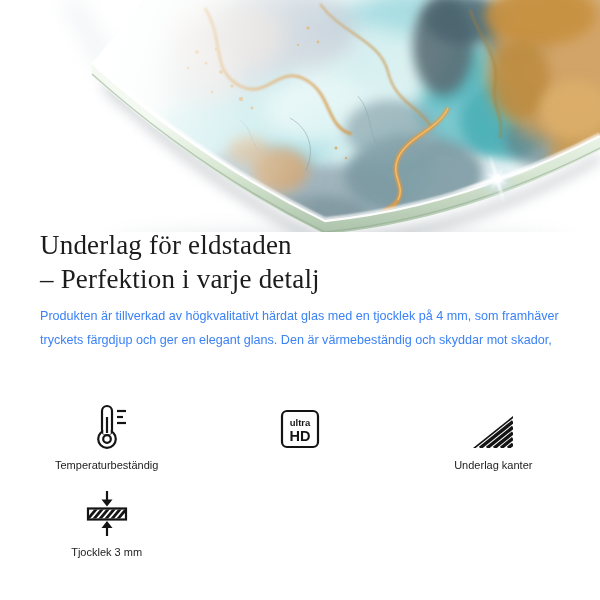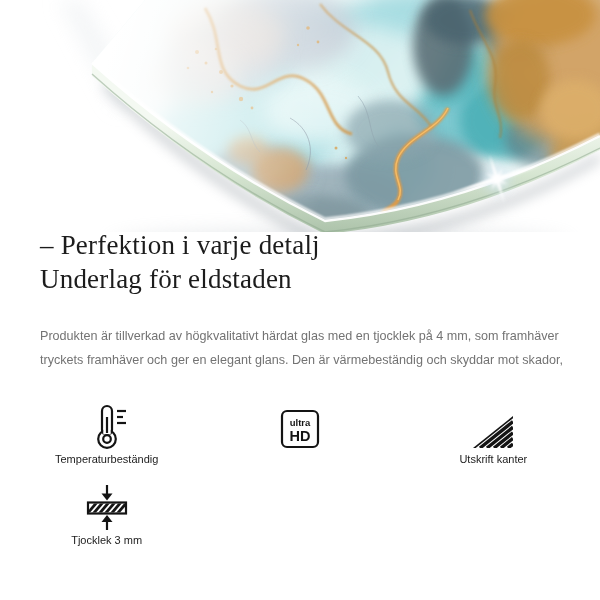--- a/index.html
+++ b/index.html
@@ -3,28 +3,28 @@
 <meta charset="utf-8">
 <style>
   html,body{margin:0;padding:0;background:#fff;}
   .page{position:relative;width:600px;height:600px;background:#ffffff;overflow:hidden;
         font-family:"Liberation Sans",sans-serif;}
   .hero{position:absolute;left:0;top:0;width:600px;height:232px;}
   .heading{position:absolute;left:40px;top:228px;
            font-family:"Liberation Serif",serif;font-weight:400;
            font-size:27px;line-height:34px;color:#1c1c1c;letter-spacing:.2px;}
   .heading span{display:block;}
-  .bodytext{position:absolute;left:40px;top:324px;
-            font-size:12.6px;line-height:24px;color:#737373;}
+  .bodytext{position:absolute;left:40px;top:304px;
+            font-size:12.6px;line-height:24px;color:#3b82f6;}
   .bodytext div{white-space:nowrap;}
   .features{position:absolute;left:10px;top:401px;width:580px;
             display:grid;grid-template-columns:repeat(3,1fr);row-gap:16px;}
   .feature{display:flex;flex-direction:column;align-items:center;}
   .icon-box{height:50px;display:flex;align-items:flex-end;justify-content:center;}
-  .feature-label{margin-top:1px;font-size:11px;line-height:14px;color:#1c1c1c;text-align:center;}
+  .feature-label{margin-top:7px;font-size:11px;line-height:14px;color:#1c1c1c;text-align:center;}
   svg{display:block;}
   .ic{stroke:#141414;fill:none;stroke-width:2.2;}
   .ic-fill{fill:#141414;stroke:none;}
   .hd-txt{font-family:"Liberation Sans",sans-serif;font-weight:bold;fill:#141414;}
 </style>
 </head>
 <body>
 
 <div class="page">
 
@@ -155,27 +155,27 @@
           </g>
         <g transform="rotate(-45)">
             <path d="M-13,0 L0,-1.3 L13,0 L0,1.3 Z" fill="#ffffff" filter="url(#b1)"></path>
           </g>
         <circle r="2.2" fill="#ffffff"></circle>
       </g>
     </svg>
   </div>
 
   <h1 class="heading" style="margin:0">
+    <span>Underlag för eldstaden</span>
     <span>– Perfektion i varje detalj</span>
-    <span>Underlag för eldstaden</span>
   </h1>
 
   <div class="bodytext">
     <div>Produkten är tillverkad av högkvalitativt härdat glas med en tjocklek på 4 mm, som framhäver</div>
-    <div>tryckets framhäver och ger en elegant glans. Den är värmebeständig och skyddar mot skador,</div>
+    <div>tryckets färgdjup och ger en elegant glans. Den är värmebeständig och skyddar mot skador,</div>
   </div>
 
   <div class="features">
 
     <div class="feature">
       <div class="icon-box">
         <svg width="46" height="48" viewBox="0 0 46 48">
           <circle cx="23" cy="36" r="8.8" fill="#fff" class="ic"></circle>
           <rect x="18" y="3" width="10" height="29" rx="5" fill="#fff" class="ic"></rect>
           <rect x="19.3" y="25.5" width="7.4" height="6" fill="#fff" stroke="none"></rect>
@@ -212,21 +212,21 @@
           <g clip-path="url(#triClip)" stroke="#141414" stroke-width="3.4">
             <line x1="3" y1="35" x2="43" y2="3"></line>
             <line x1="10" y1="35" x2="43" y2="8.6"></line>
             <line x1="17" y1="35" x2="43" y2="14.2"></line>
             <line x1="24" y1="35" x2="43" y2="19.8"></line>
             <line x1="31" y1="35" x2="43" y2="25.4"></line>
             <line x1="38" y1="35" x2="43" y2="31"></line>
           </g>
         </svg>
       </div>
-      <div class="feature-label">Utskrift kanter</div>
+      <div class="feature-label">Underlag kanter</div>
     </div>
 
     <div class="feature">
       <div class="icon-box">
         <svg width="48" height="50" viewBox="0 0 48 50">
           <defs>
               <clipPath id="barClip">
                 <rect x="6" y="21.5" width="36" height="9"></rect>
               </clipPath>
             </defs>

